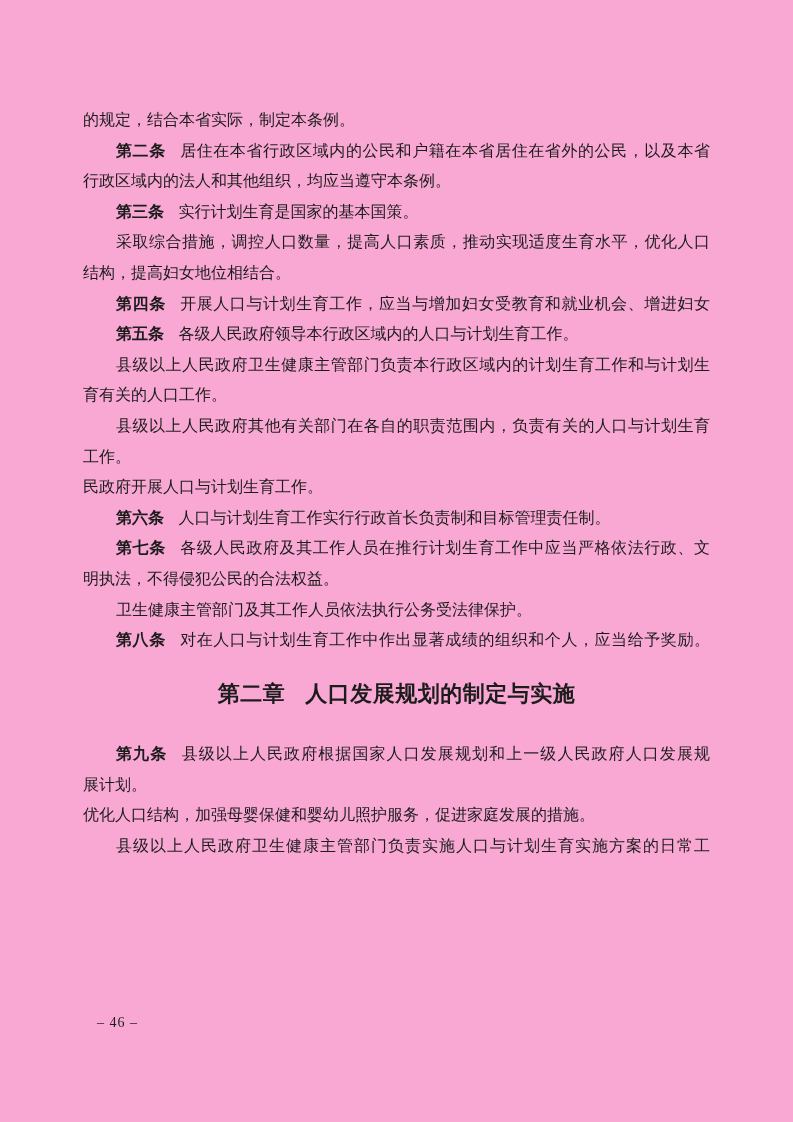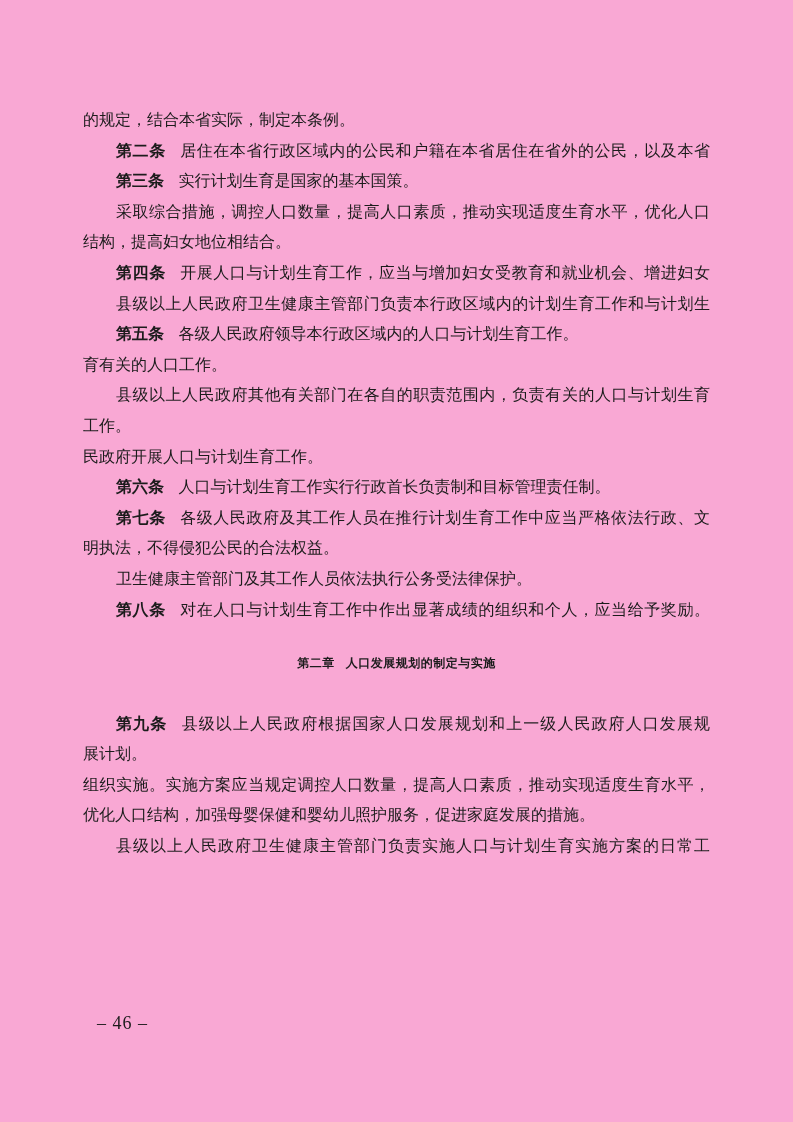--- a/index.html
+++ b/index.html
@@ -36,60 +36,60 @@
     text-align-last: justify;
   }
   .prefix {
     font-weight: bold;
     margin-right: 0.9em;
   }
   .chapter {
     font-weight: bold;
     text-align: center;
     text-align-last: center;
-    font-size: 12px;
+    font-size: 22px;
     line-height: 30.6px;
     margin-top: 23px;
     margin-bottom: 30px;
     letter-spacing: 0.5px;
   }
   .chapter .chapter-num { margin-right: 0.9em; }
   .pagenum {
     position: absolute;
     left: 97px;
     top: 1013px;
-    font-size: 18px;
+    font-size: 14px;
     line-height: 20px;
     letter-spacing: 1px;
     color: #1c1c1c;
   }
 </style>
 </head>
 <body>
 
 <div class="page">
   <div class="doc-body">
       <div class="line wrap"><span>的规定，结合本省实际，制定本条例。</span></div>
       <div class="line indent full"><span class="prefix">第二条</span><span>居住在本省行政区域内的公民和户籍在本省居住在省外的公民，以及本省</span></div>
+      <div class="line wrap"><span>行政区域内的法人和其他组织，均应当遵守本条例。</span></div>
       <div class="line indent wrap"><span class="prefix">第三条</span><span>实行计划生育是国家的基本国策。</span></div>
       <div class="line indent full"><span>采取综合措施，调控人口数量，提高人口素质，推动实现适度生育水平，优化人口</span></div>
       <div class="line wrap"><span>结构，提高妇女地位相结合。</span></div>
       <div class="line indent full"><span class="prefix">第四条</span><span>开展人口与计划生育工作，应当与增加妇女受教育和就业机会、增进妇女</span></div>
+      <div class="line indent wrap"><span class="prefix">第五条</span><span>各级人民政府领导本行政区域内的人口与计划生育工作。</span></div>
       <div class="line indent full"><span>县级以上人民政府卫生健康主管部门负责本行政区域内的计划生育工作和与计划生</span></div>
-      <div class="line indent wrap"><span class="prefix">第五条</span><span>各级人民政府领导本行政区域内的人口与计划生育工作。</span></div>
       <div class="line wrap"><span>育有关的人口工作。</span></div>
       <div class="line indent full"><span>县级以上人民政府其他有关部门在各自的职责范围内，负责有关的人口与计划生育</span></div>
       <div class="line wrap"><span>工作。</span></div>
       <div class="line wrap"><span>民政府开展人口与计划生育工作。</span></div>
       <div class="line indent wrap"><span class="prefix">第六条</span><span>人口与计划生育工作实行行政首长负责制和目标管理责任制。</span></div>
       <div class="line indent full"><span class="prefix">第七条</span><span>各级人民政府及其工作人员在推行计划生育工作中应当严格依法行政、文</span></div>
       <div class="line wrap"><span>明执法，不得侵犯公民的合法权益。</span></div>
       <div class="line indent wrap"><span>卫生健康主管部门及其工作人员依法执行公务受法律保护。</span></div>
       <div class="line indent full"><span class="prefix">第八条</span><span>对在人口与计划生育工作中作出显著成绩的组织和个人，应当给予奖励。</span></div>
       <div class="chapter"><span class="chapter-num">第二章</span><span>人口发展规划的制定与实施</span></div>
       <div class="line indent full"><span class="prefix">第九条</span><span>县级以上人民政府根据国家人口发展规划和上一级人民政府人口发展规</span></div>
       <div class="line wrap"><span>展计划。</span></div>
-      <div class="line full"><span>组织实施。实施方案应当规定调控人口数量，提高人口素质，推动实现适度生育水平，</span></div>
       <div class="line wrap"><span>优化人口结构，加强母婴保健和婴幼儿照护服务，促进家庭发展的措施。</span></div>
       <div class="line indent full"><span>县级以上人民政府卫生健康主管部门负责实施人口与计划生育实施方案的日常工</span></div>
     </div>
   <div class="pagenum">– 46 –</div>
 </div>
 
 </body></html>

